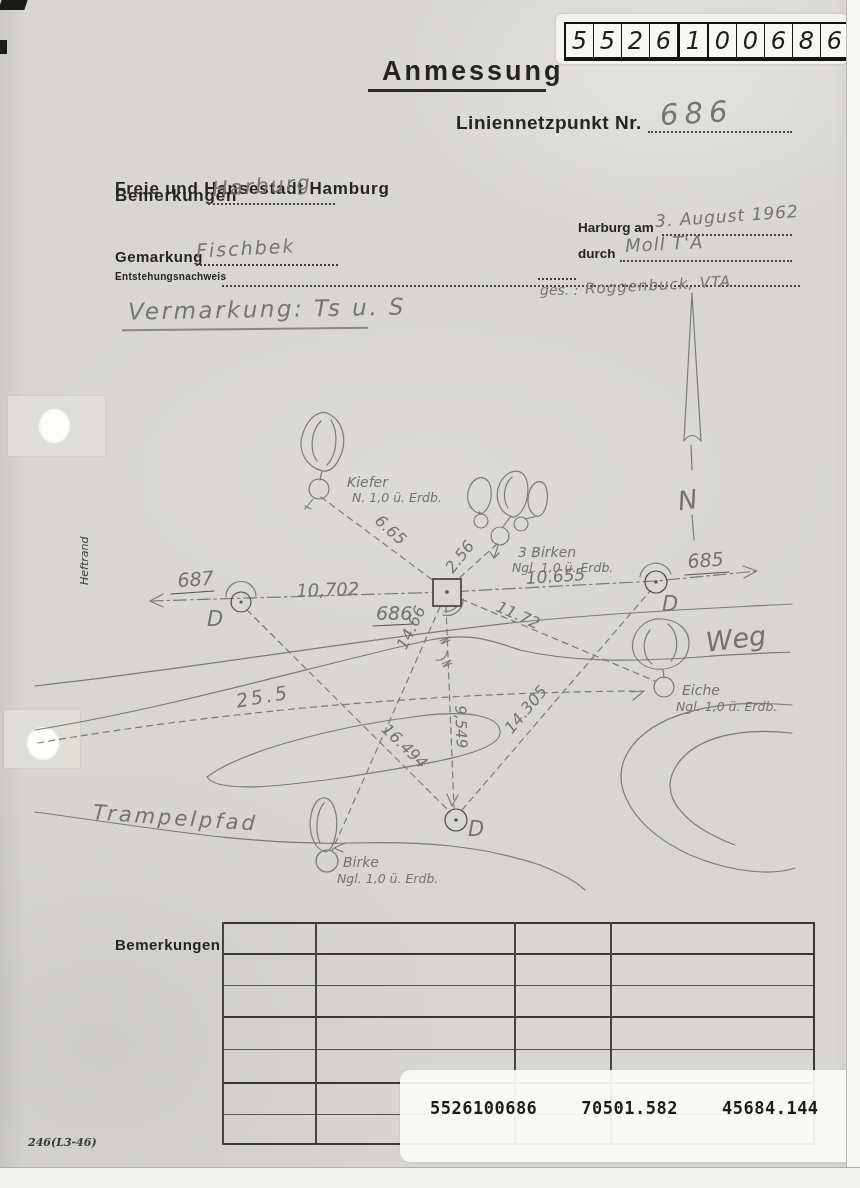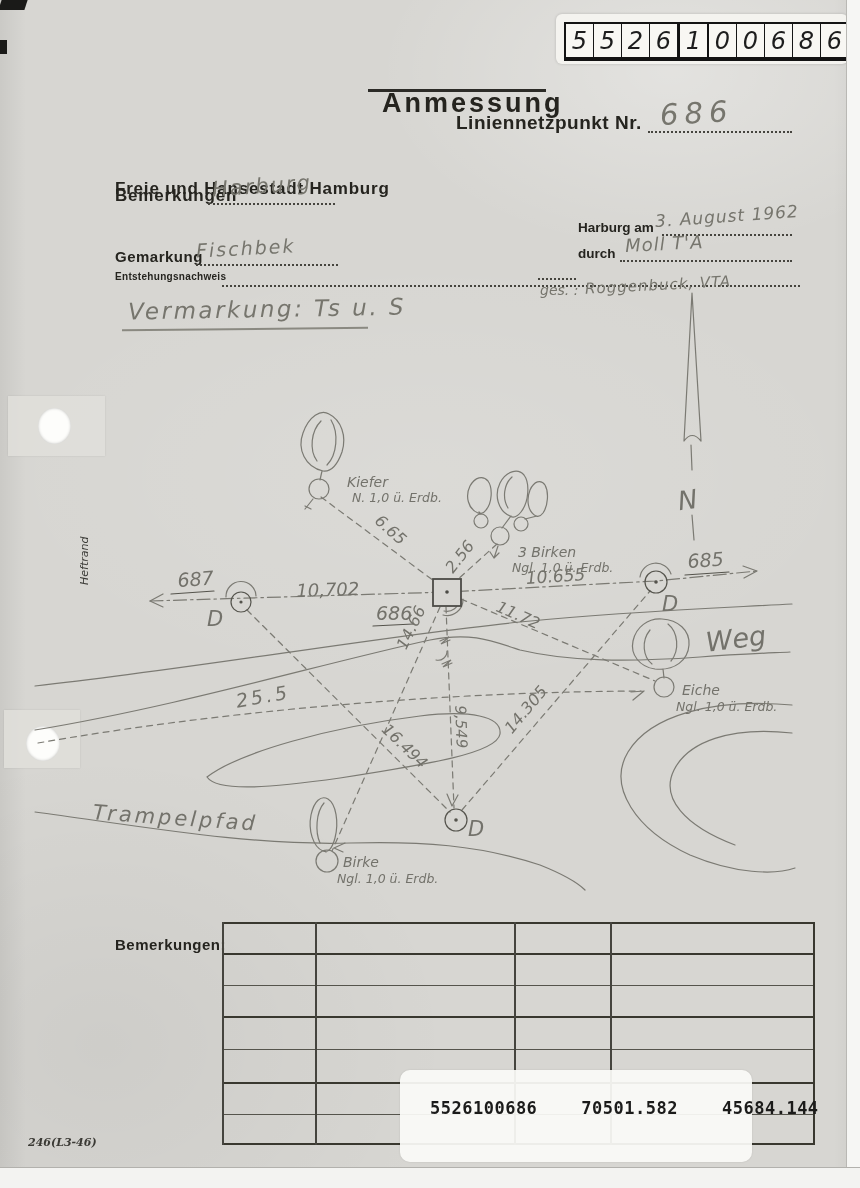--- a/index.html
+++ b/index.html
@@ -27,21 +27,21 @@
   #sticker{left:556px;top:14px;width:292px;height:50px;background:#f4f3ef;border-radius:6px;
            box-shadow:0 0 3px rgba(0,0,0,.18);z-index:6;}
   #digit-box{position:absolute;left:8px;top:8px;display:flex;border:2.5px solid #131313;border-bottom-width:4px;background:#f8f7f3;}
   .cell{width:27px;height:33px;border-right:1.5px solid #161616;display:flex;align-items:center;justify-content:center;
         font-family:"DejaVu Sans",sans-serif;font-style:italic;font-size:24px;color:#1d1d1d;}
   .cell:last-child{border-right:none;}
   .cell.hvy{border-left:2.5px solid #111;border-right:2.5px solid #111;}
   
   .tline{position:absolute;background:#39382f;}
   
-  #label-strip{left:400px;top:1070px;width:352px;height:92px;background:rgba(251,251,248,.93);
+  #label-strip{left:400px;top:1070px;width:460px;height:92px;background:rgba(251,251,248,.93);
                border-radius:10px;box-shadow:0 0 2px rgba(0,0,0,.12);z-index:7;}
   #label-strip .vals{position:absolute;left:30px;top:28px;display:flex;gap:44px;
      font-family:"DejaVu Sans Mono",monospace;font-size:17px;font-weight:bold;color:#1b1b1a;letter-spacing:.5px;}
   
   .tape{background:rgba(224,223,219,.85);box-shadow:0 0 2px rgba(0,0,0,.10);z-index:1;}
   .hole{background:#fdfdfb;border-radius:50%;box-shadow:inset 0 0 3px rgba(0,0,0,.25);z-index:2;}
   
   #edge-right{left:846px;top:0;width:14px;height:1188px;background:#f6f6f4;border-left:1px solid #b9b8b4;z-index:8;}
   #edge-bottom{left:0;top:1167px;width:860px;height:21px;background:#f3f3f1;border-top:1px solid #b2b1ad;z-index:8;}
   .cornermark{background:#1a1a18;z-index:3;}
@@ -63,21 +63,21 @@
       <div class="cell">6</div>
       <div class="cell hvy">1</div>
       <div class="cell">0</div>
       <div class="cell">0</div>
       <div class="cell">6</div>
       <div class="cell">8</div>
       <div class="cell">6</div>
     </div>
   </div>
 
-  <div class="abs printed" style="left:382px;top:56px;font-size:27px;font-weight:bold;letter-spacing:3px;z-index:3;margin-top:32px;">Anmessung</div>
+  <div class="abs printed" style="left:382px;top:56px;font-size:27px;font-weight:bold;letter-spacing:3px;z-index:3;">Anmessung</div>
   <div class="abs thinline" style="left:368px;top:89px;width:178px;height:2.6px;z-index:3;"></div>
 
   <div class="abs printed" style="left:456px;top:112px;font-size:19px;font-weight:bold;letter-spacing:.5px;z-index:3;">Liniennetzpunkt Nr.</div>
   <div class="abs dotted" style="left:648px;top:131px;width:144px;z-index:3;"></div>
   <div class="abs pencil" style="left:660px;top:96px;font-size:29px;letter-spacing:6px;transform:rotate(-3deg);z-index:3;">686</div>
 
   <div class="abs printed" style="left:115px;top:159px;font-size:17px;font-weight:bold;letter-spacing:.8px;z-index:3;margin-top:20px;">Freie und Hansestadt Hamburg</div>
   <div class="abs printed" style="left:115px;top:186px;font-size:17px;font-weight:bold;letter-spacing:.8px;z-index:3;">Bemerkungen</div>
   <div class="abs dotted" style="left:208px;top:203px;width:127px;z-index:3;"></div>
   <div class="abs pencil" style="left:212px;top:174px;font-size:21px;letter-spacing:2px;transform:rotate(-4deg);z-index:3;">Harburg</div>

